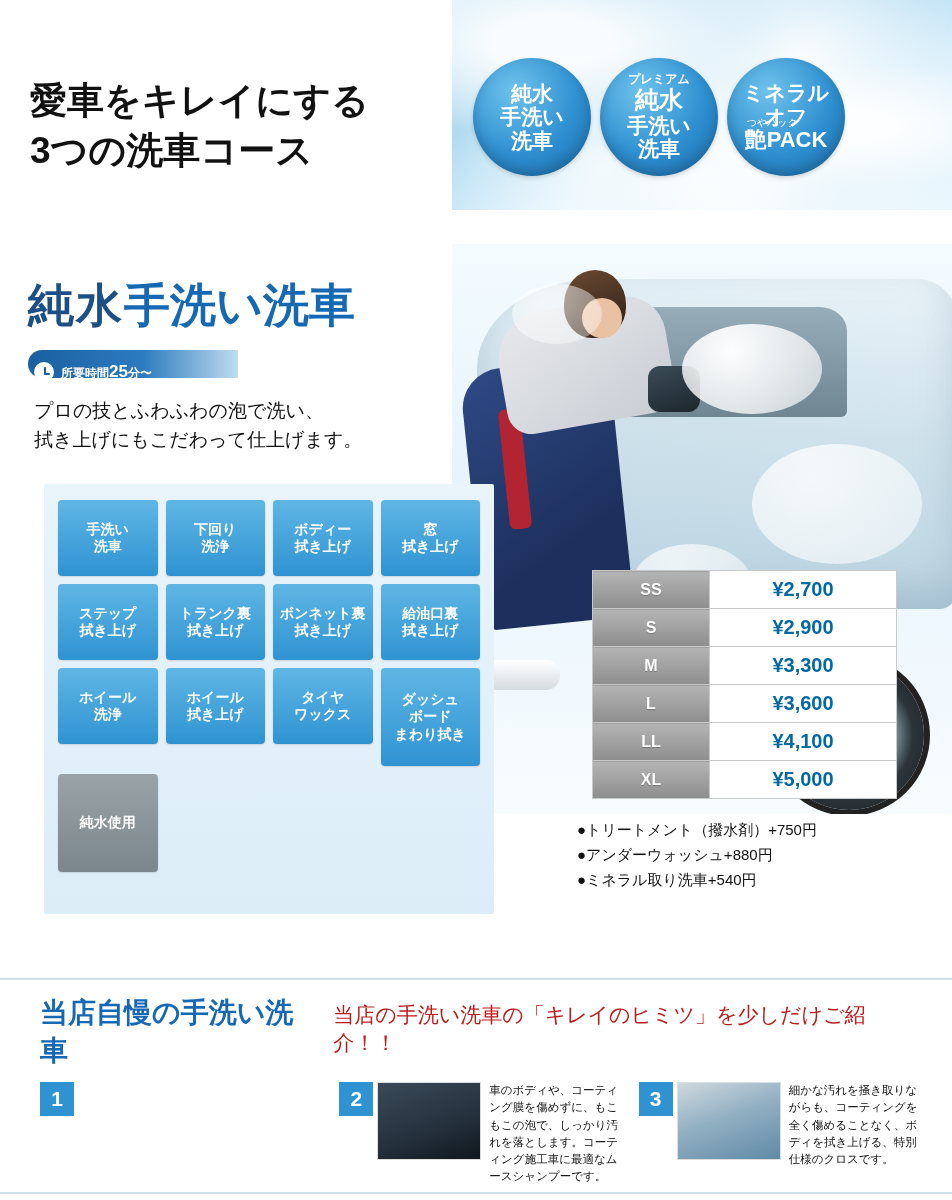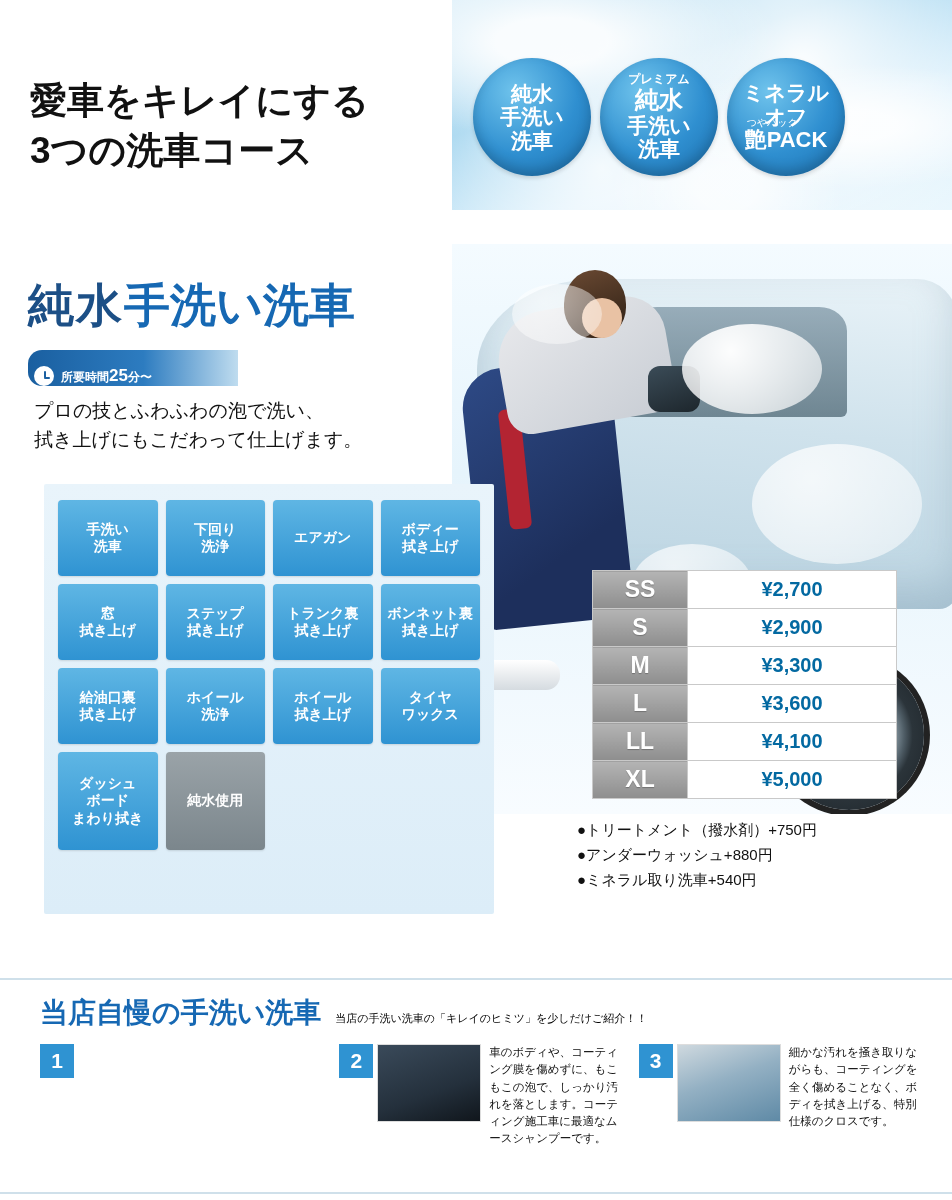--- a/index.html
+++ b/index.html
@@ -140,21 +140,21 @@
   }
   .section-title {
     font-size: 46px; font-weight: bold; line-height: 1;
   }
   .section-title .thin { color: #1c4f86; letter-spacing: 2px; }
   .section-title .bold { color: #1668b3; }
   .time-pill {
     position: absolute; left: 28px; top: 116px;
     display: flex; align-items: center;
     background: linear-gradient(90deg, #1a5fa0 0%, #2d7cc0 55%, #bfdcef 100%);
-    color: #fff; height: 36px; border-radius: 14px 0 0 14px;
+    color: #fff; height: 28px; border-radius: 14px 0 0 14px;
     padding: 16px 20px 0 6px; width: 210px;
   }
   .clock-icon {
     width: 20px; height: 20px; border-radius: 50%;
     background: #fff; position: relative; margin-right: 7px;
     border: 2px solid #fff;
   }
   .clock-icon:before, .clock-icon:after {
     content: ""; position: absolute; background: #1a5fa0; border-radius: 1px;
   }
@@ -196,22 +196,22 @@
   .price-table {
     position: absolute; right: 55px; top: 336px;
     width: 305px;
     border-collapse: collapse;
   }
   .price-table td {
     border: 1px solid #c9c9c9;
     height: 38px;
   }
   .price-table .sz {
-    width: 95px; text-align: center;
-    font-size: 23px; font-weight: bold; color: #fff;
+    width: 117px; text-align: center;
+    font-size: 16px; font-weight: bold; color: #fff;
     background: linear-gradient(180deg, #b4b4b4 0%, #8e8e8e 100%);
     text-shadow: 0 1px 1px rgba(0,0,0,.25);
   }
   .price-table .pr {
     text-align: center;
     font-size: 20px; font-weight: bold; color: #0369a1;
     background: #fff;
   }
   .price-notes {
     position: absolute; right: 55px; top: 584px;
@@ -228,21 +228,21 @@
     width: 952px; height: 232px;
     background: #ffffff;
     padding: 14px 28px 0 40px;
   }
   .footer-head {
     display: flex; align-items: baseline; gap: 14px;
   }
   .footer-title {
     font-size: 28px; font-weight: bold; color: #1668b3;
   }
-  .footer-sub { font-size: 11px; color: #000000; }
+  .footer-sub { font-size: 21px; color: #b91c1c; }
   .steps {
     display: flex; gap: 14px; margin-top: 12px;
   }
   .step { display: flex; width: 292px; }
   .step-num {
     width: 34px; height: 34px; background: #2f93d2; color: #fff;
     font-size: 21px; font-weight: bold;
     display: flex; align-items: center; justify-content: center;
     flex: 0 0 34px; align-self: flex-start;
   }
@@ -329,21 +329,20 @@
 
   <div class="lead">プロの技とふわふわの泡で洗い、
 拭き上げにもこだわって仕上げます。</div>
 
   <div class="feature-panel">
     <div class="feature-grid">
       <div class="fcell">手洗い
 洗車</div>
       <div class="fcell">下回り
 洗浄</div>
-      <div class="fcell">エアガン</div>
       <div class="fcell">ボディー
 拭き上げ</div>
       <div class="fcell">窓
 拭き上げ</div>
       <div class="fcell">ステップ
 拭き上げ</div>
       <div class="fcell">トランク裏
 拭き上げ</div>
       <div class="fcell">ボンネット裏
 拭き上げ</div>

